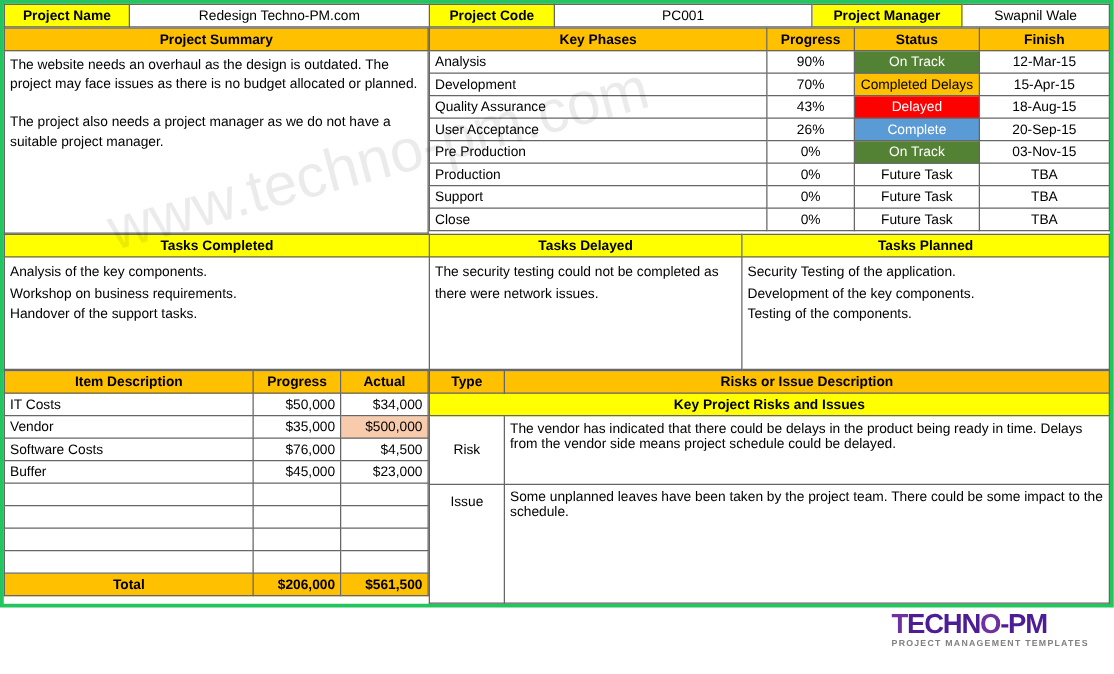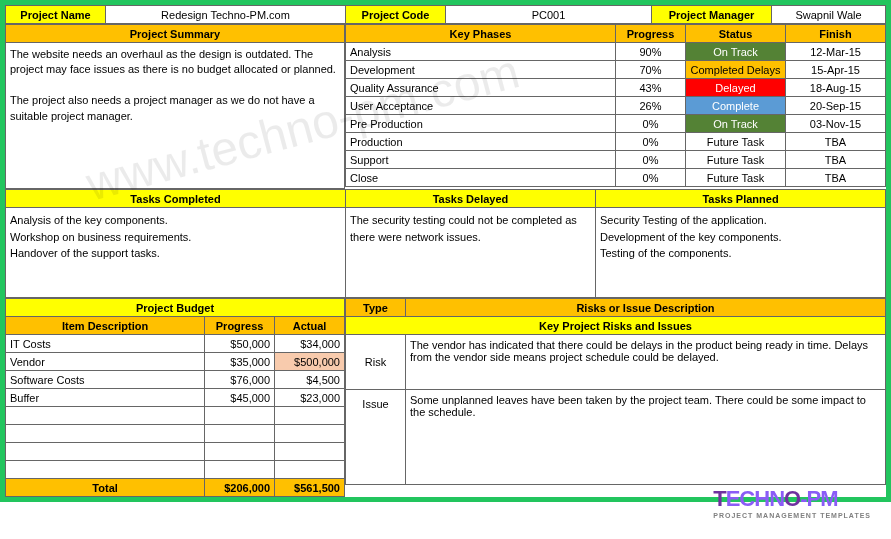--- a/index.html
+++ b/index.html
@@ -1,37 +1,37 @@
 <!DOCTYPE html>
 <html><head>
 <meta charset="utf-8">
 <style>
   * { box-sizing: border-box; margin: 0; padding: 0; }
   body { font-family: Arial, sans-serif; font-size: 11px; background: #fff; position: relative; width: 891px; height: 539px; overflow: hidden; }
-  .container { border: 5px solid #22c55e; width: 891px; position: relative; }
+  .container { border: 3px solid #22c55e; width: 891px; position: relative; }
   table { border-collapse: collapse; width: 100%; }
   td, th { border: 1px solid #666; padding: 2px 4px; font-size: 11px; height: 18px; vertical-align: middle; }
   .hdr-yellow { background: #ffff00; text-align: center; font-weight: bold; }
   .hdr-orange { background: #ffc000; text-align: center; font-weight: bold; }
   .center { text-align: center; }
   .right { text-align: right; }
   .on-track { background: #548235; color: #fff; text-align: center; }
   .possible { background: #ffc000; text-align: center; }
   .delayed { background: #ff0000; color: #fff; text-align: center; }
   .complete { background: #5b9bd5; color: #fff; text-align: center; }
   .future { text-align: center; }
   .pink { background: #f8cbad; }
   .flex-row { display: flex; }
   .col-left { width: 340px; }
   .col-right { flex: 1; }
   .watermark { position: absolute; top: 100px; left: 80px; font-size: 48px; color: rgba(0,0,0,0.08); transform: rotate(-15deg); font-family: Arial; pointer-events: none; z-index: 5; }
   .logo { position: absolute; bottom: 20px; right: 20px; font-family: Arial; font-weight: bold; z-index: 10; }
   .logo-main { font-size: 22px; letter-spacing: -1px; }
   .logo-t { color: #7030a0; }
-  .logo-rest { color: #8b5cf6; }
+  .logo-rest { color: #4c1d95; }
   .logo-sub { font-size: 7px; color: #808080; letter-spacing: 1px; }
 </style>
 </head>
 <body>
 
 <div class="container">
 
 <table>
 <tbody>
         <tr>
@@ -147,23 +147,20 @@
     <span>Testing of the components.</span>
   </td>
 </tr>
 </tbody>
     </table>
 
 <div class="flex-row">
   <div class="col-left">
     <table>
       <tbody>
-            <tr>
-              <td class="hdr-yellow" colspan="3">Project Budget</td>
-            </tr>
       <tr>
         <td class="hdr-orange" style="width:200px">Item Description</td>
         <td class="hdr-orange" style="width:70px">Progress</td>
         <td class="hdr-orange" style="width:70px">Actual</td>
       </tr>
       </tbody>
           <tbody id="budget-body">
             <tr>
               <td>IT Costs</td>
   <td class="right">$50,000</td>

